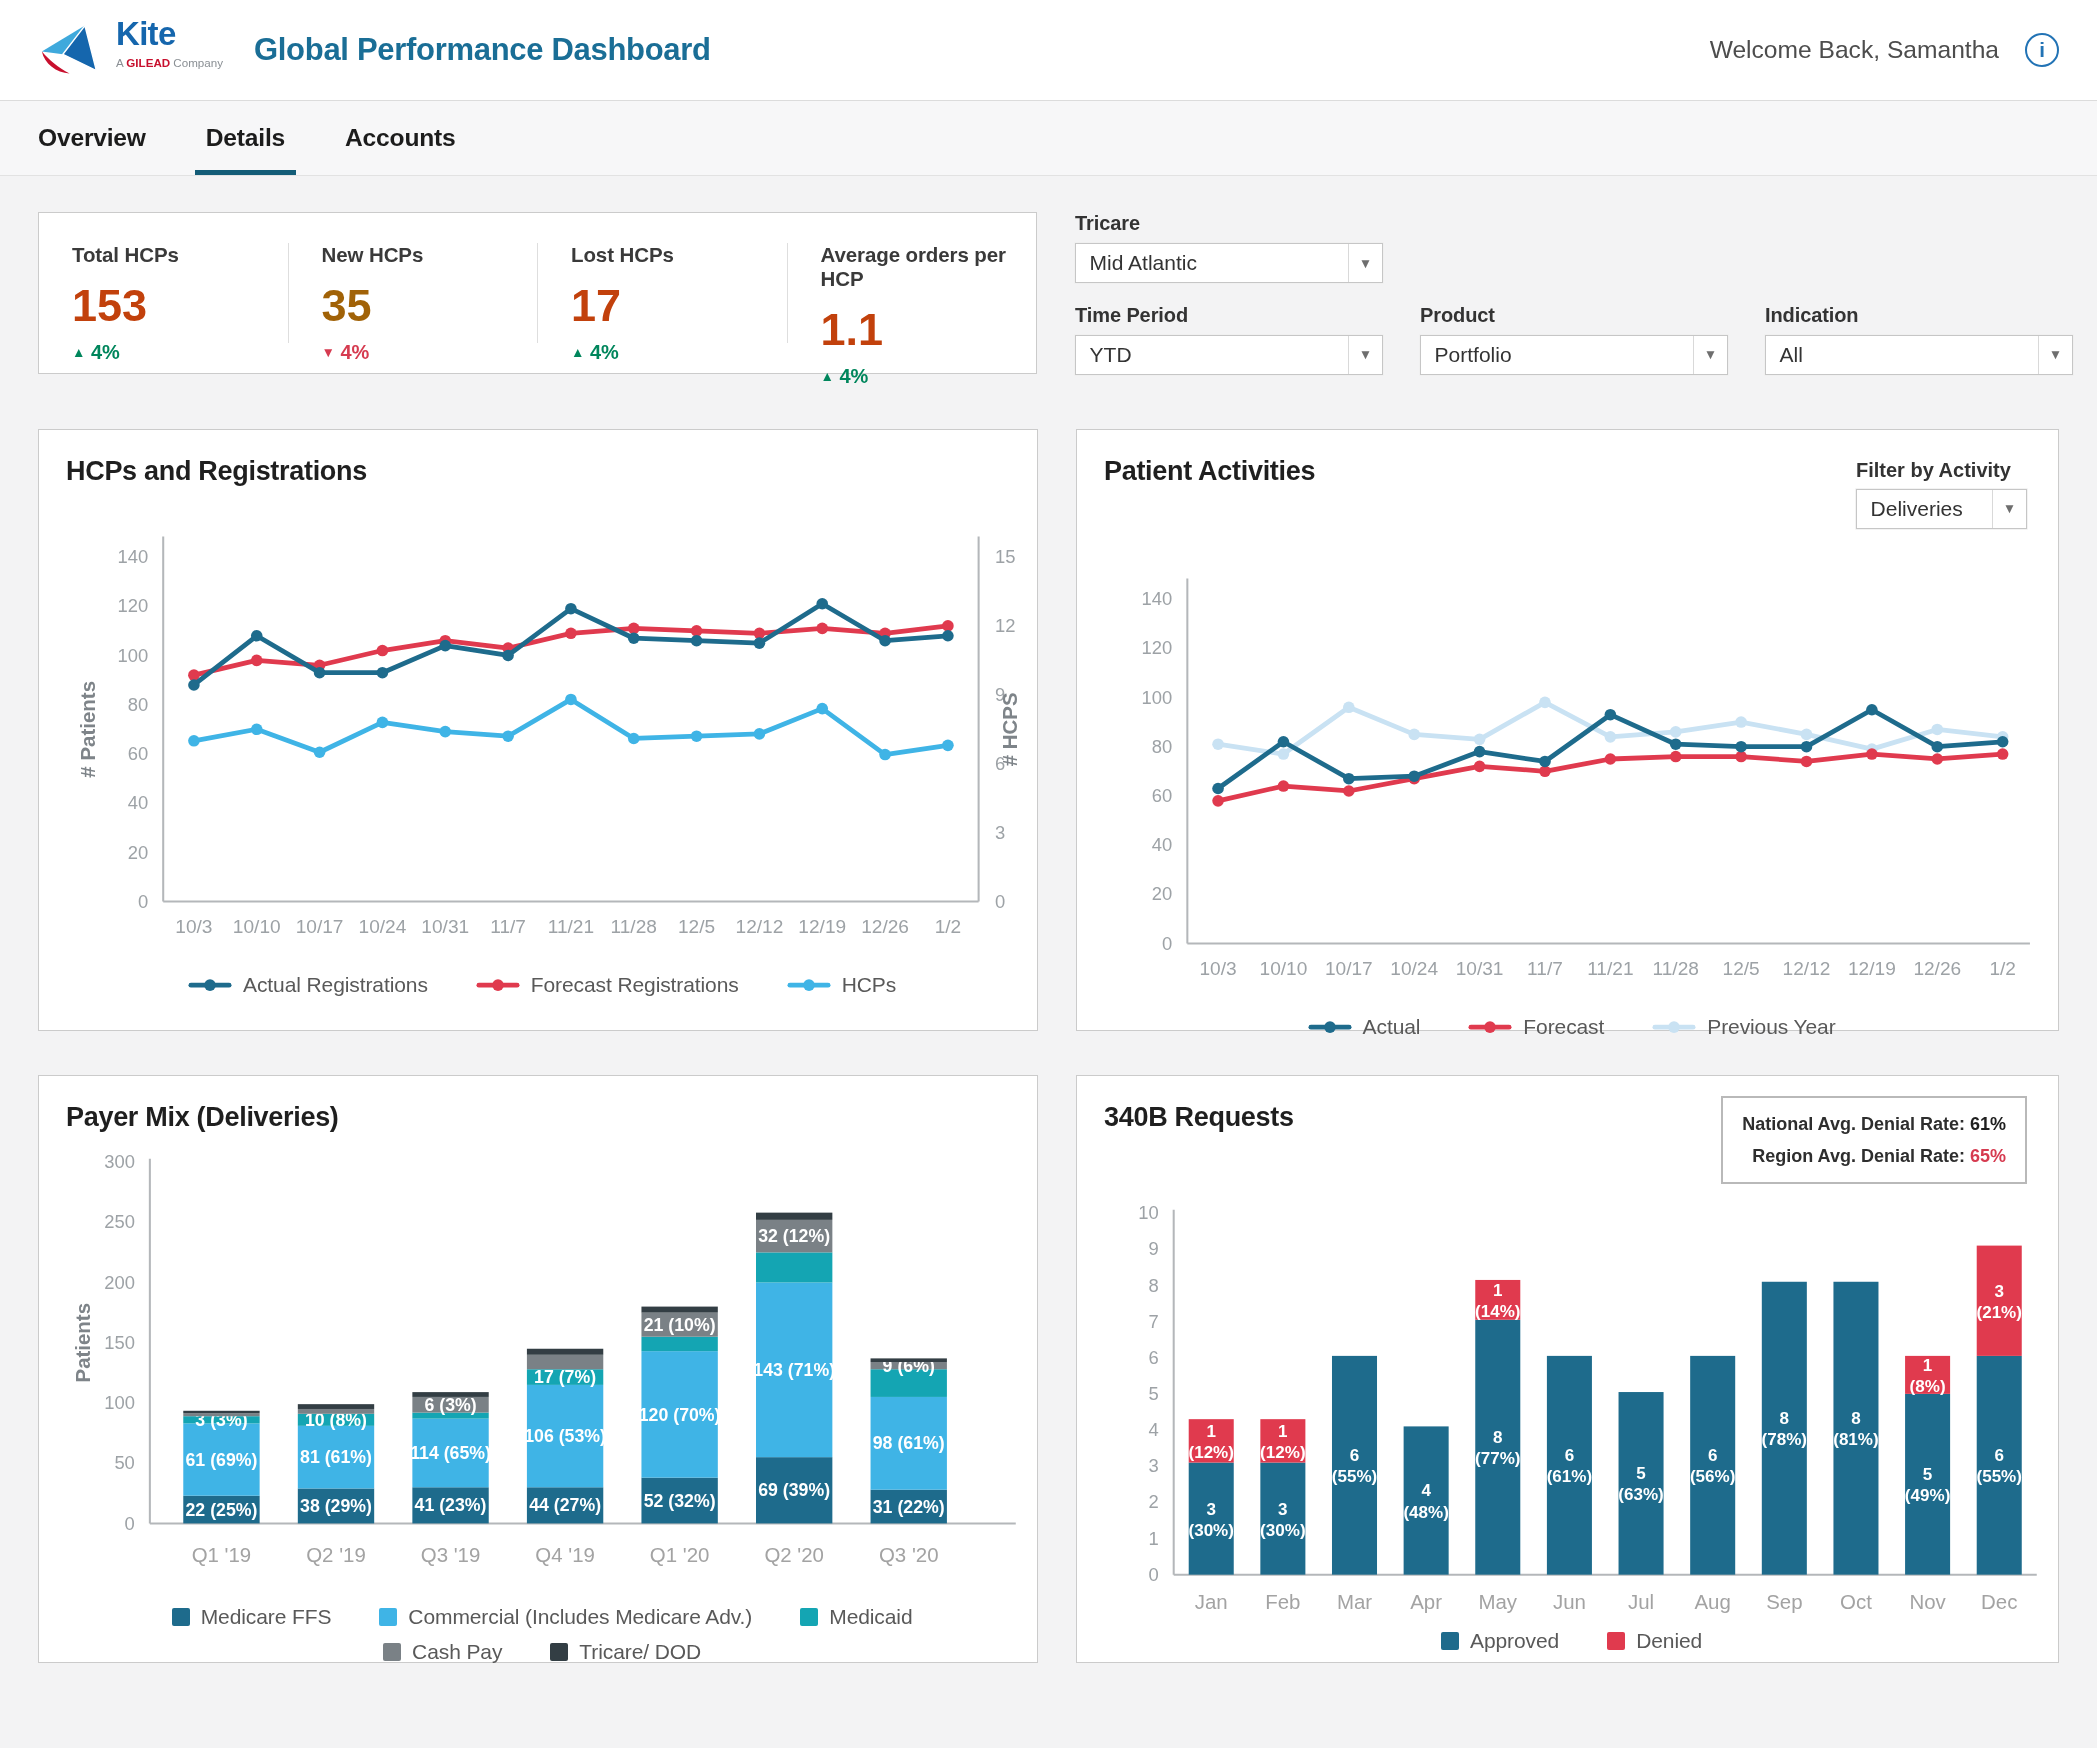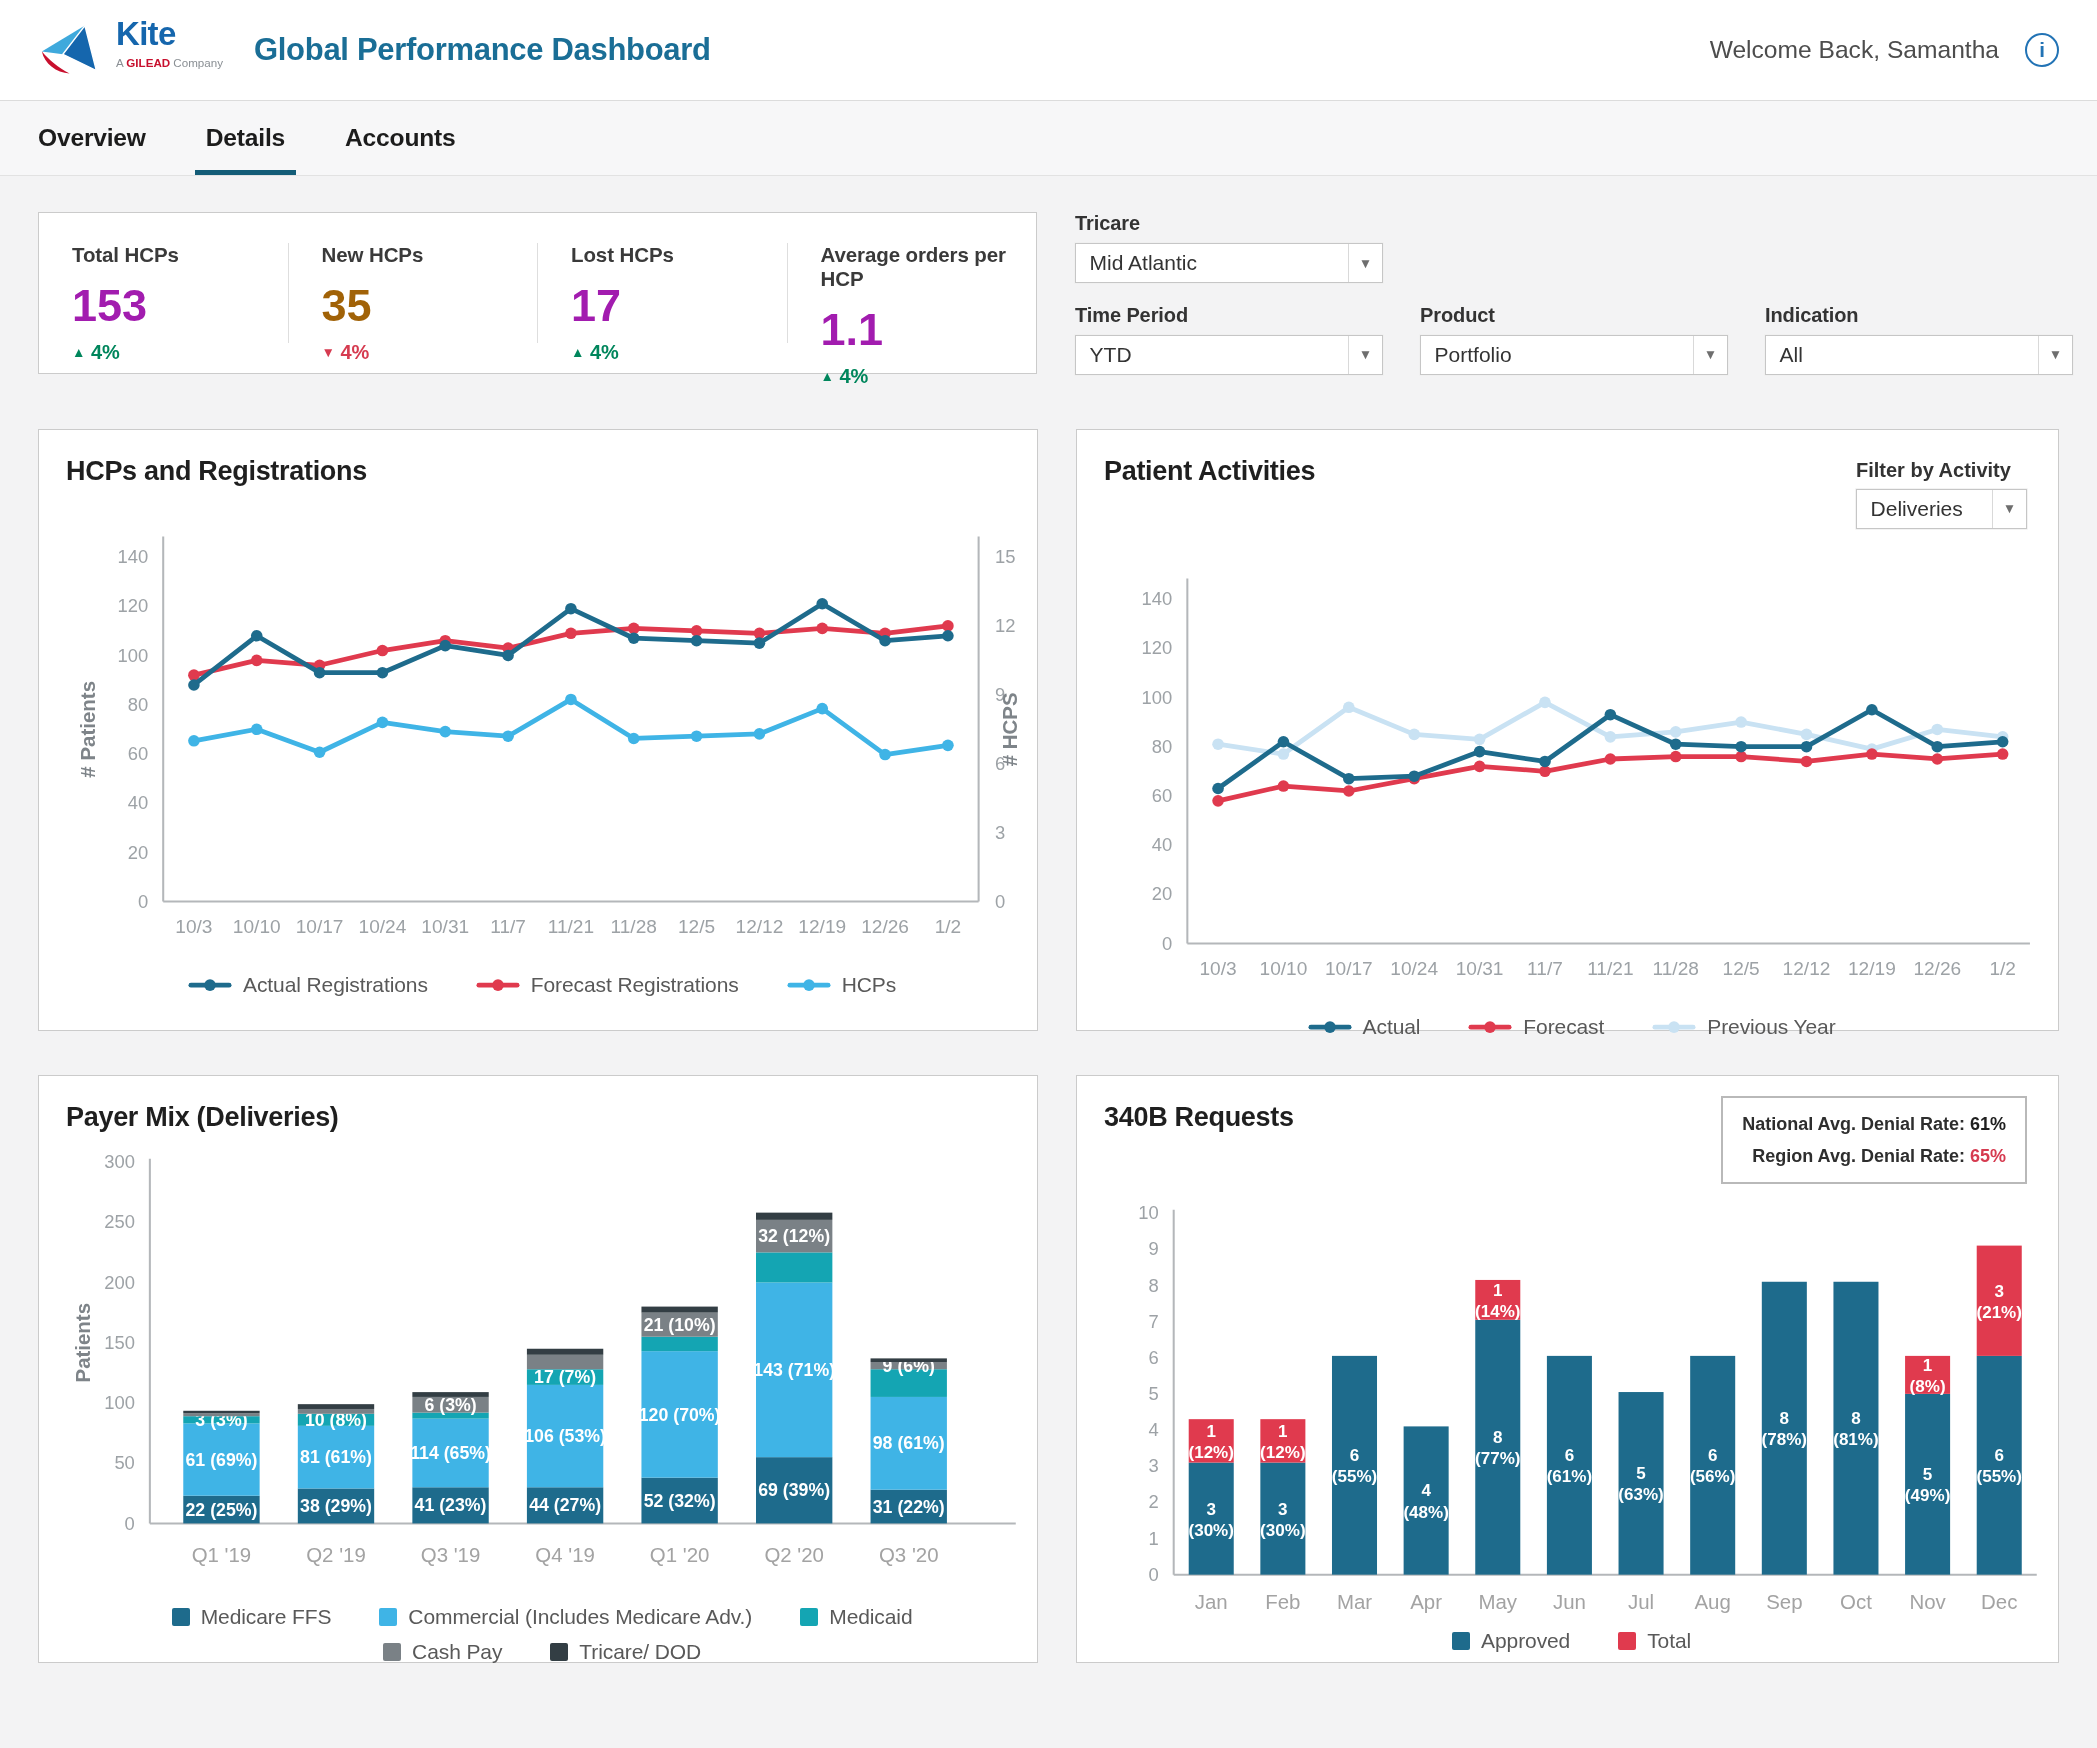--- a/index.html
+++ b/index.html
@@ -32,21 +32,21 @@
   main { padding:36px 38px 0; }
   .row { display:flex; gap:38px; margin-bottom:44px; }
   .row-top { margin-bottom:54px; }
 
   
   .kpi-panel { width:1001px; height:162px; background:#fff; border:1.4px solid #cbcbcb; display:flex; padding:30px 0; }
   .kpi { flex:1; padding-left:33px; }
   .kpi + .kpi { border-left:1.4px solid #dedede; }
   .kpi-label { font-size:20.5px; font-weight:bold; color:#3a3a3a; letter-spacing:-0.1px; }
   .kpi-value { font-size:45px; font-weight:bold; margin-top:16.4px; line-height:1; }
-  .kpi-value.green { color:#a21caf; } .kpi-value.red { color:#a16207; }
+  .kpi-value.green { color:#c2410c; } .kpi-value.red { color:#a16207; }
   .kpi-delta { margin-top:12.3px; font-size:20px; font-weight:bold; display:flex; align-items:center; gap:5.5px; }
   .kpi-delta .tri { font-size:13.6px; }
   .kpi-delta.green { color:#00865C; } .kpi-delta.red { color:#D63B50; }
 
   
   .filters { width:984px; }
   .filters-row { display:flex; gap:37px; }
   .filters-row + .filters-row { margin-top:20.5px; }
   .fgroup label { display:block; font-size:20px; font-weight:bold; color:#333; margin-bottom:8.2px; letter-spacing:-0.1px; }
   .select { background:#fff; border:1.4px solid #c6c6c6; display:flex; align-items:stretch; font-size:21px; color:#333;
@@ -575,20 +575,20 @@
               <text x="1340" y="147.52500000000003" text-anchor="middle" font-size="25" font-weight="bold" fill="#fff">3</text>
               <text x="1340" y="178.52500000000003" text-anchor="middle" font-size="25" font-weight="bold" fill="#fff">(21%)</text>
               <text x="1340" y="606" text-anchor="middle" font-size="30" fill="#a3a3a3">Dec</text>
             </svg><div class="legend">
               <div class="legend-item">
                 <span class="sq" style="background: rgb(30, 107, 140);"></span>
                 <span>Approved</span>
               </div>
               <div class="legend-item">
                 <span class="sq" style="background: rgb(224, 58, 78);"></span>
-                <span>Total</span>
+                <span>Denied</span>
               </div>
             </div></div>
       </section>
     </div>
   </main>
 </div>
 
 
 </body></html>

